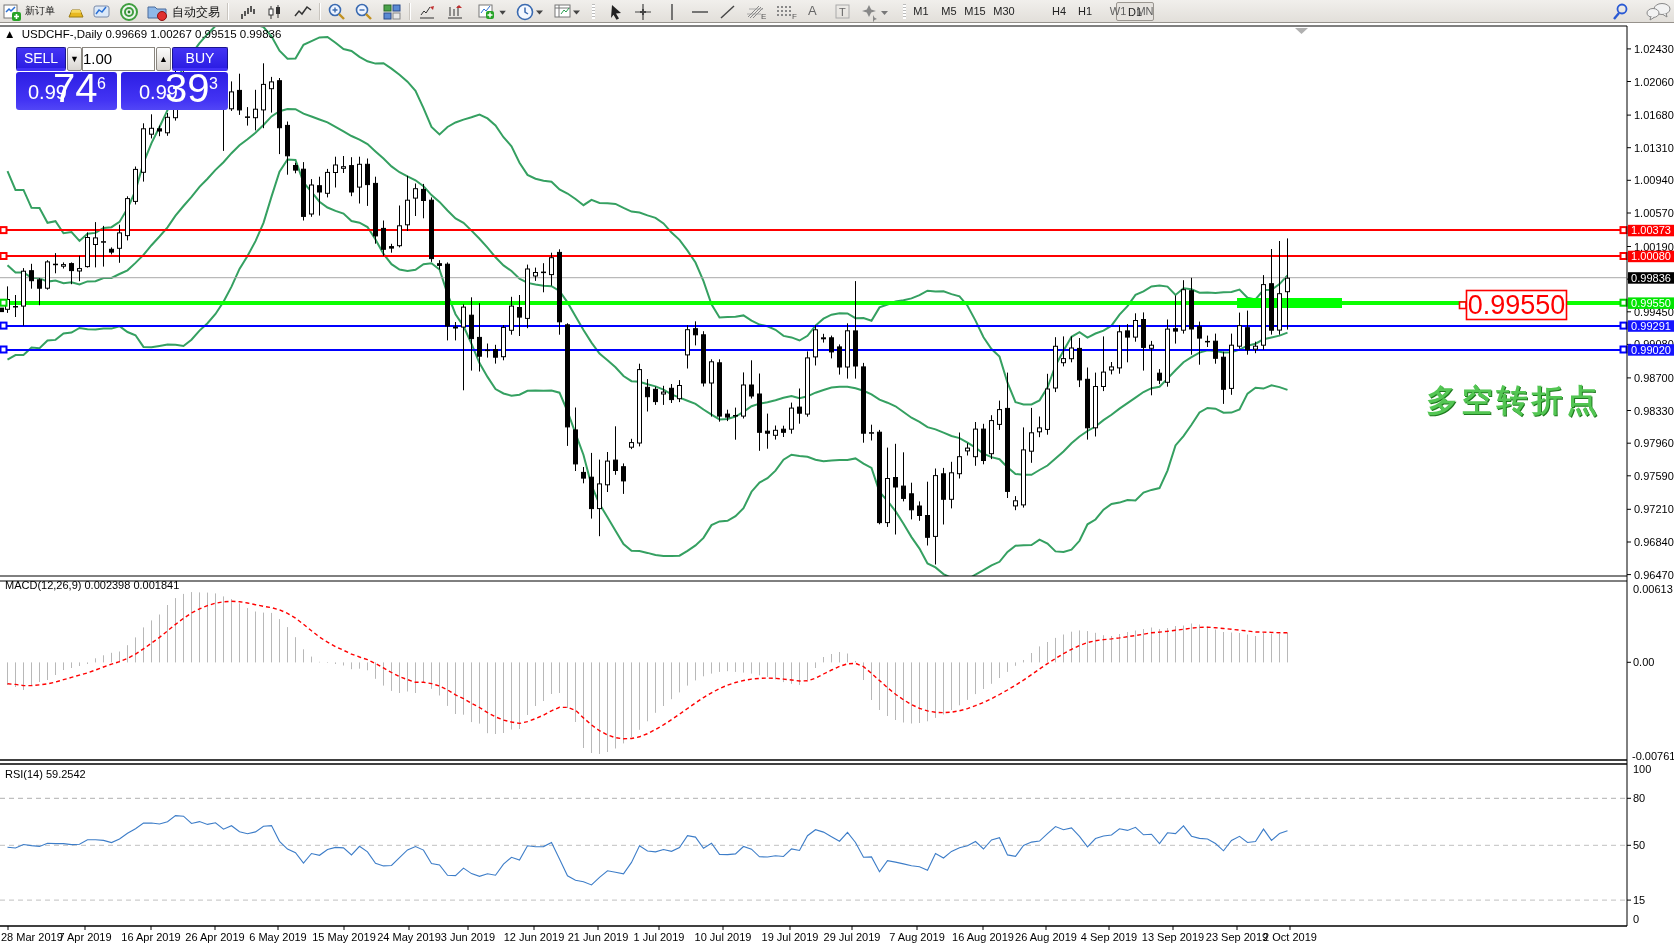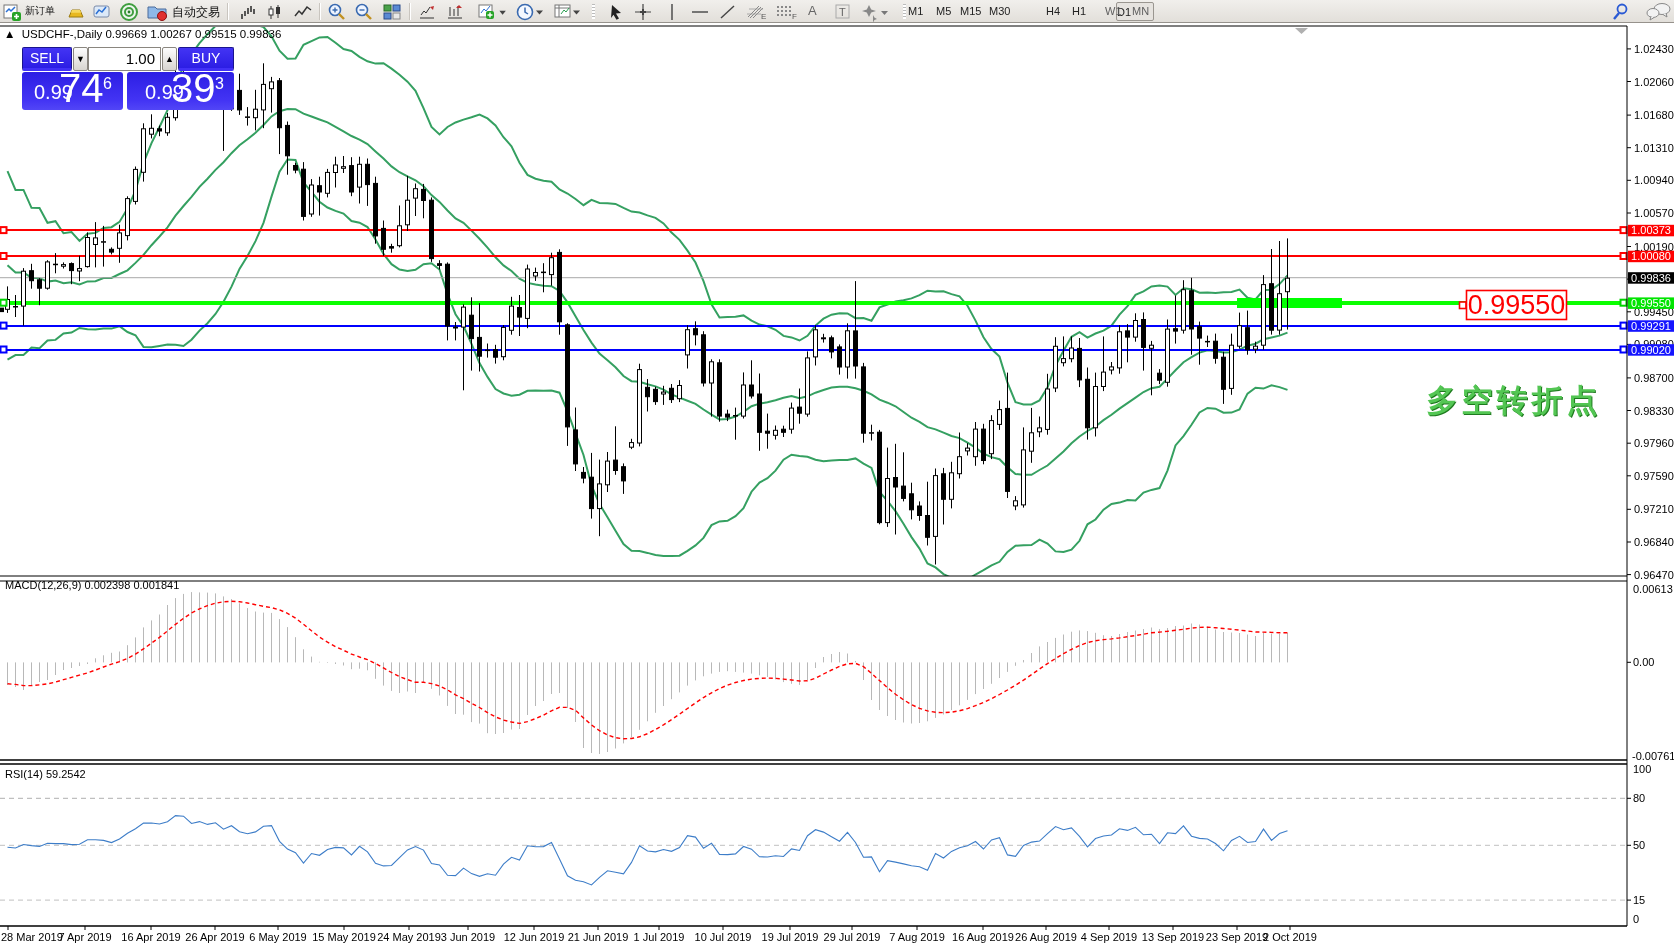--- a/index.html
+++ b/index.html
@@ -1,20 +1,20 @@
 <!DOCTYPE html>
 <html><head><meta charset="utf-8"><style>
 *{margin:0;padding:0;box-sizing:border-box}
 body{width:1674px;height:946px;font-family:"Liberation Sans",sans-serif;background:#fff;overflow:hidden;position:relative}
 #tb{position:absolute;left:0;top:0;width:1674px;height:23px;background:linear-gradient(#f1efec,#e2dfda);border-bottom:1px solid #96928c}
 #tb .sep{position:absolute;top:3px;width:1px;height:17px;background:#c9c5bf;box-shadow:1px 0 0 #fff}
 #tb .grip{position:absolute;top:4px;width:3px;height:15px;background-image:repeating-linear-gradient(#bbb 0 1px,#fff 1px 3px)}
-#tb .tf{position:absolute;top:2px;height:19px;line-height:19px;font-size:11px;color:#222;}
+#tb .tf{position:absolute;top:2px;height:19px;line-height:19px;font-size:11px;color:#222;text-align:center}
 .ic{position:absolute;top:2px}
-#panel{position:absolute;left:22px;top:47px;width:212px;height:70px}
+#panel{position:absolute;left:16px;top:47px;width:212px;height:70px}
 .pbtn{position:absolute;top:0;height:24px;background:linear-gradient(#4334f4,#2c1ee4);border:1px solid #1a148f;border-bottom:3px solid #4130f6;color:#fff;font-size:14px;text-align:center;line-height:20px;border-radius:2px}
 .spin{position:absolute;top:0;height:24px;background:linear-gradient(#fdfdfd,#d8d5d0);border:1px solid #8a867f;text-align:center;line-height:22px;font-size:9px;border-radius:2px}
 .pricebox{position:absolute;top:25px;height:38px;background:linear-gradient(#2c1ee4,#4334f4 75%,#5246f6);border-radius:3px;color:#fff}
 .bfrac{position:absolute;left:12px;bottom:6px;font-size:20px;font-weight:normal}
 .bbig{position:absolute;left:37px;top:-6px;font-size:40px}
 .bsup{position:absolute;left:81px;top:3px;font-size:16px}
 svg text{font-family:"Liberation Sans",sans-serif}
 </style></head><body>
 <div id="tb">
  <svg class="ic" style="left:2px" width="20" height="20" viewBox="0 0 20 20">
@@ -489,21 +489,21 @@
 <line x1="1173" y1="926.0" x2="1173" y2="930.0" stroke="#000"></line>
 <text x="1173" y="941.0" font-size="11" text-anchor="middle">13 Sep 2019</text>
 <line x1="1237" y1="926.0" x2="1237" y2="930.0" stroke="#000"></line>
 <text x="1237" y="941.0" font-size="11" text-anchor="middle">23 Sep 2019</text>
 <line x1="1290" y1="926.0" x2="1290" y2="930.0" stroke="#000"></line>
 <text x="1290" y="941.0" font-size="11" text-anchor="middle">2 Oct 2019</text>
 </svg>
 <div id="panel">
  <div class="pbtn" style="left:0;width:50px">SELL</div>
  <div class="spin" style="left:51px;width:15px">▼</div>
- <div style="position:absolute;left:66px;top:0;width:73px;height:24px;background:#fff;border:1px solid #8a867f;font-size:15px;text-align:right;line-height:22px;padding-right:5px">1.00</div>
+ <div style="position:absolute;left:66px;top:0;width:73px;height:24px;background:#fff;border:1px solid #8a867f;font-size:15px;line-height:22px;padding-right:5px">1.00</div>
  <div class="spin" style="left:140px;width:15px">▲</div>
  <div class="pbtn" style="left:156px;width:56px">BUY</div>
  <div class="pricebox" style="left:0;width:101px">
    <div class="bfrac">0.99</div>
       <div class="bbig">74</div>
       <div class="bsup">6</div>
  </div>
  <div class="pricebox" style="left:105px;width:107px">
    <div class="bfrac" style="left:18px">0.99</div>
       <div class="bbig" style="left:44px">39</div>

